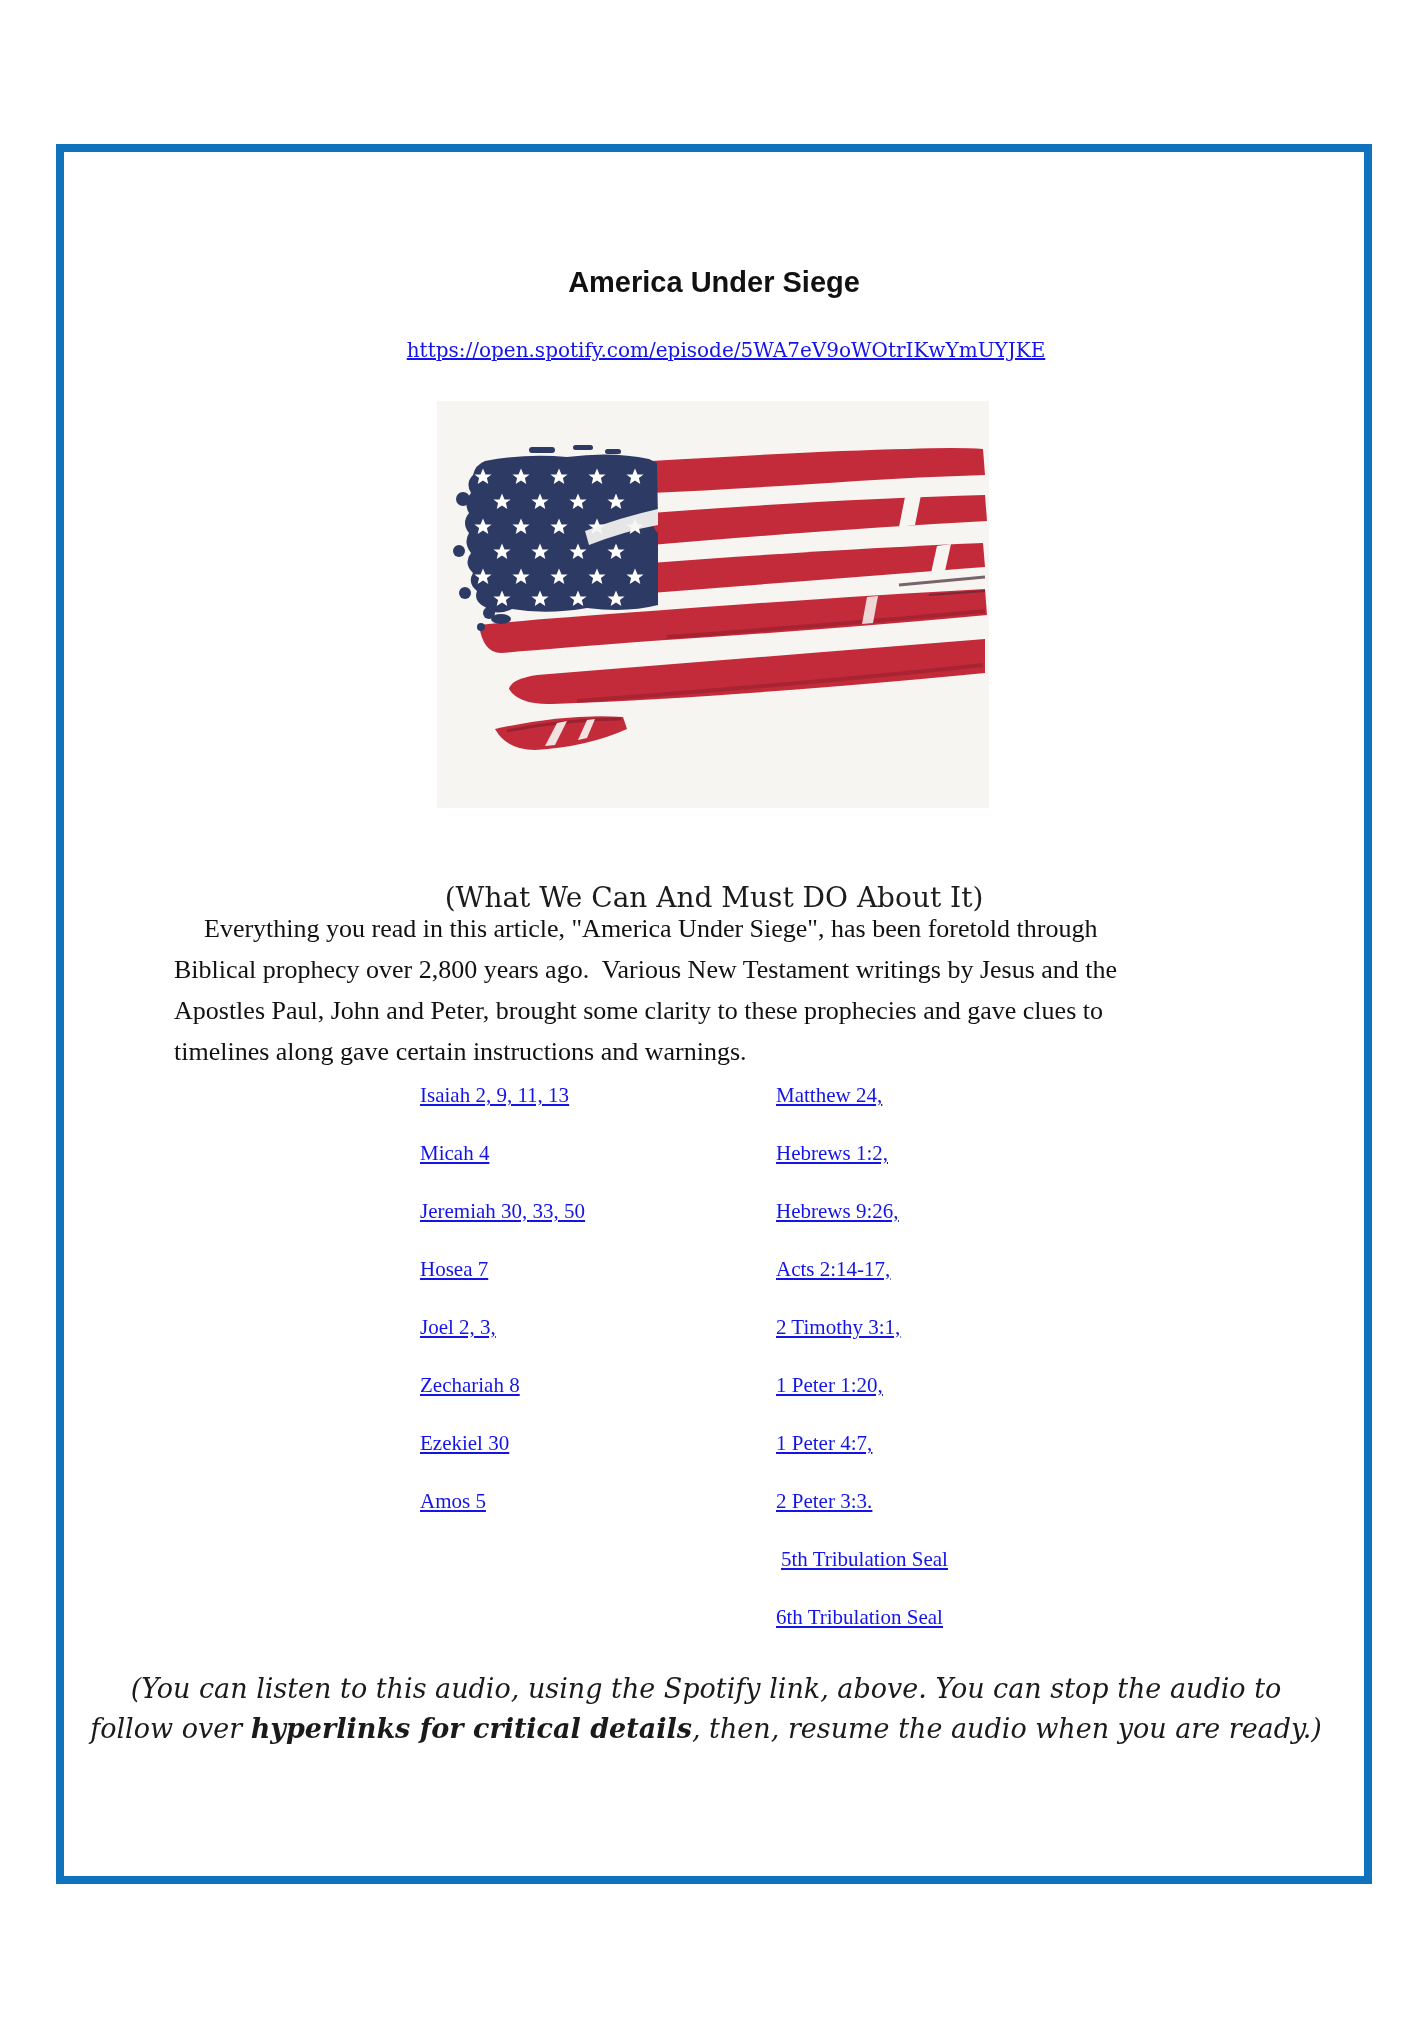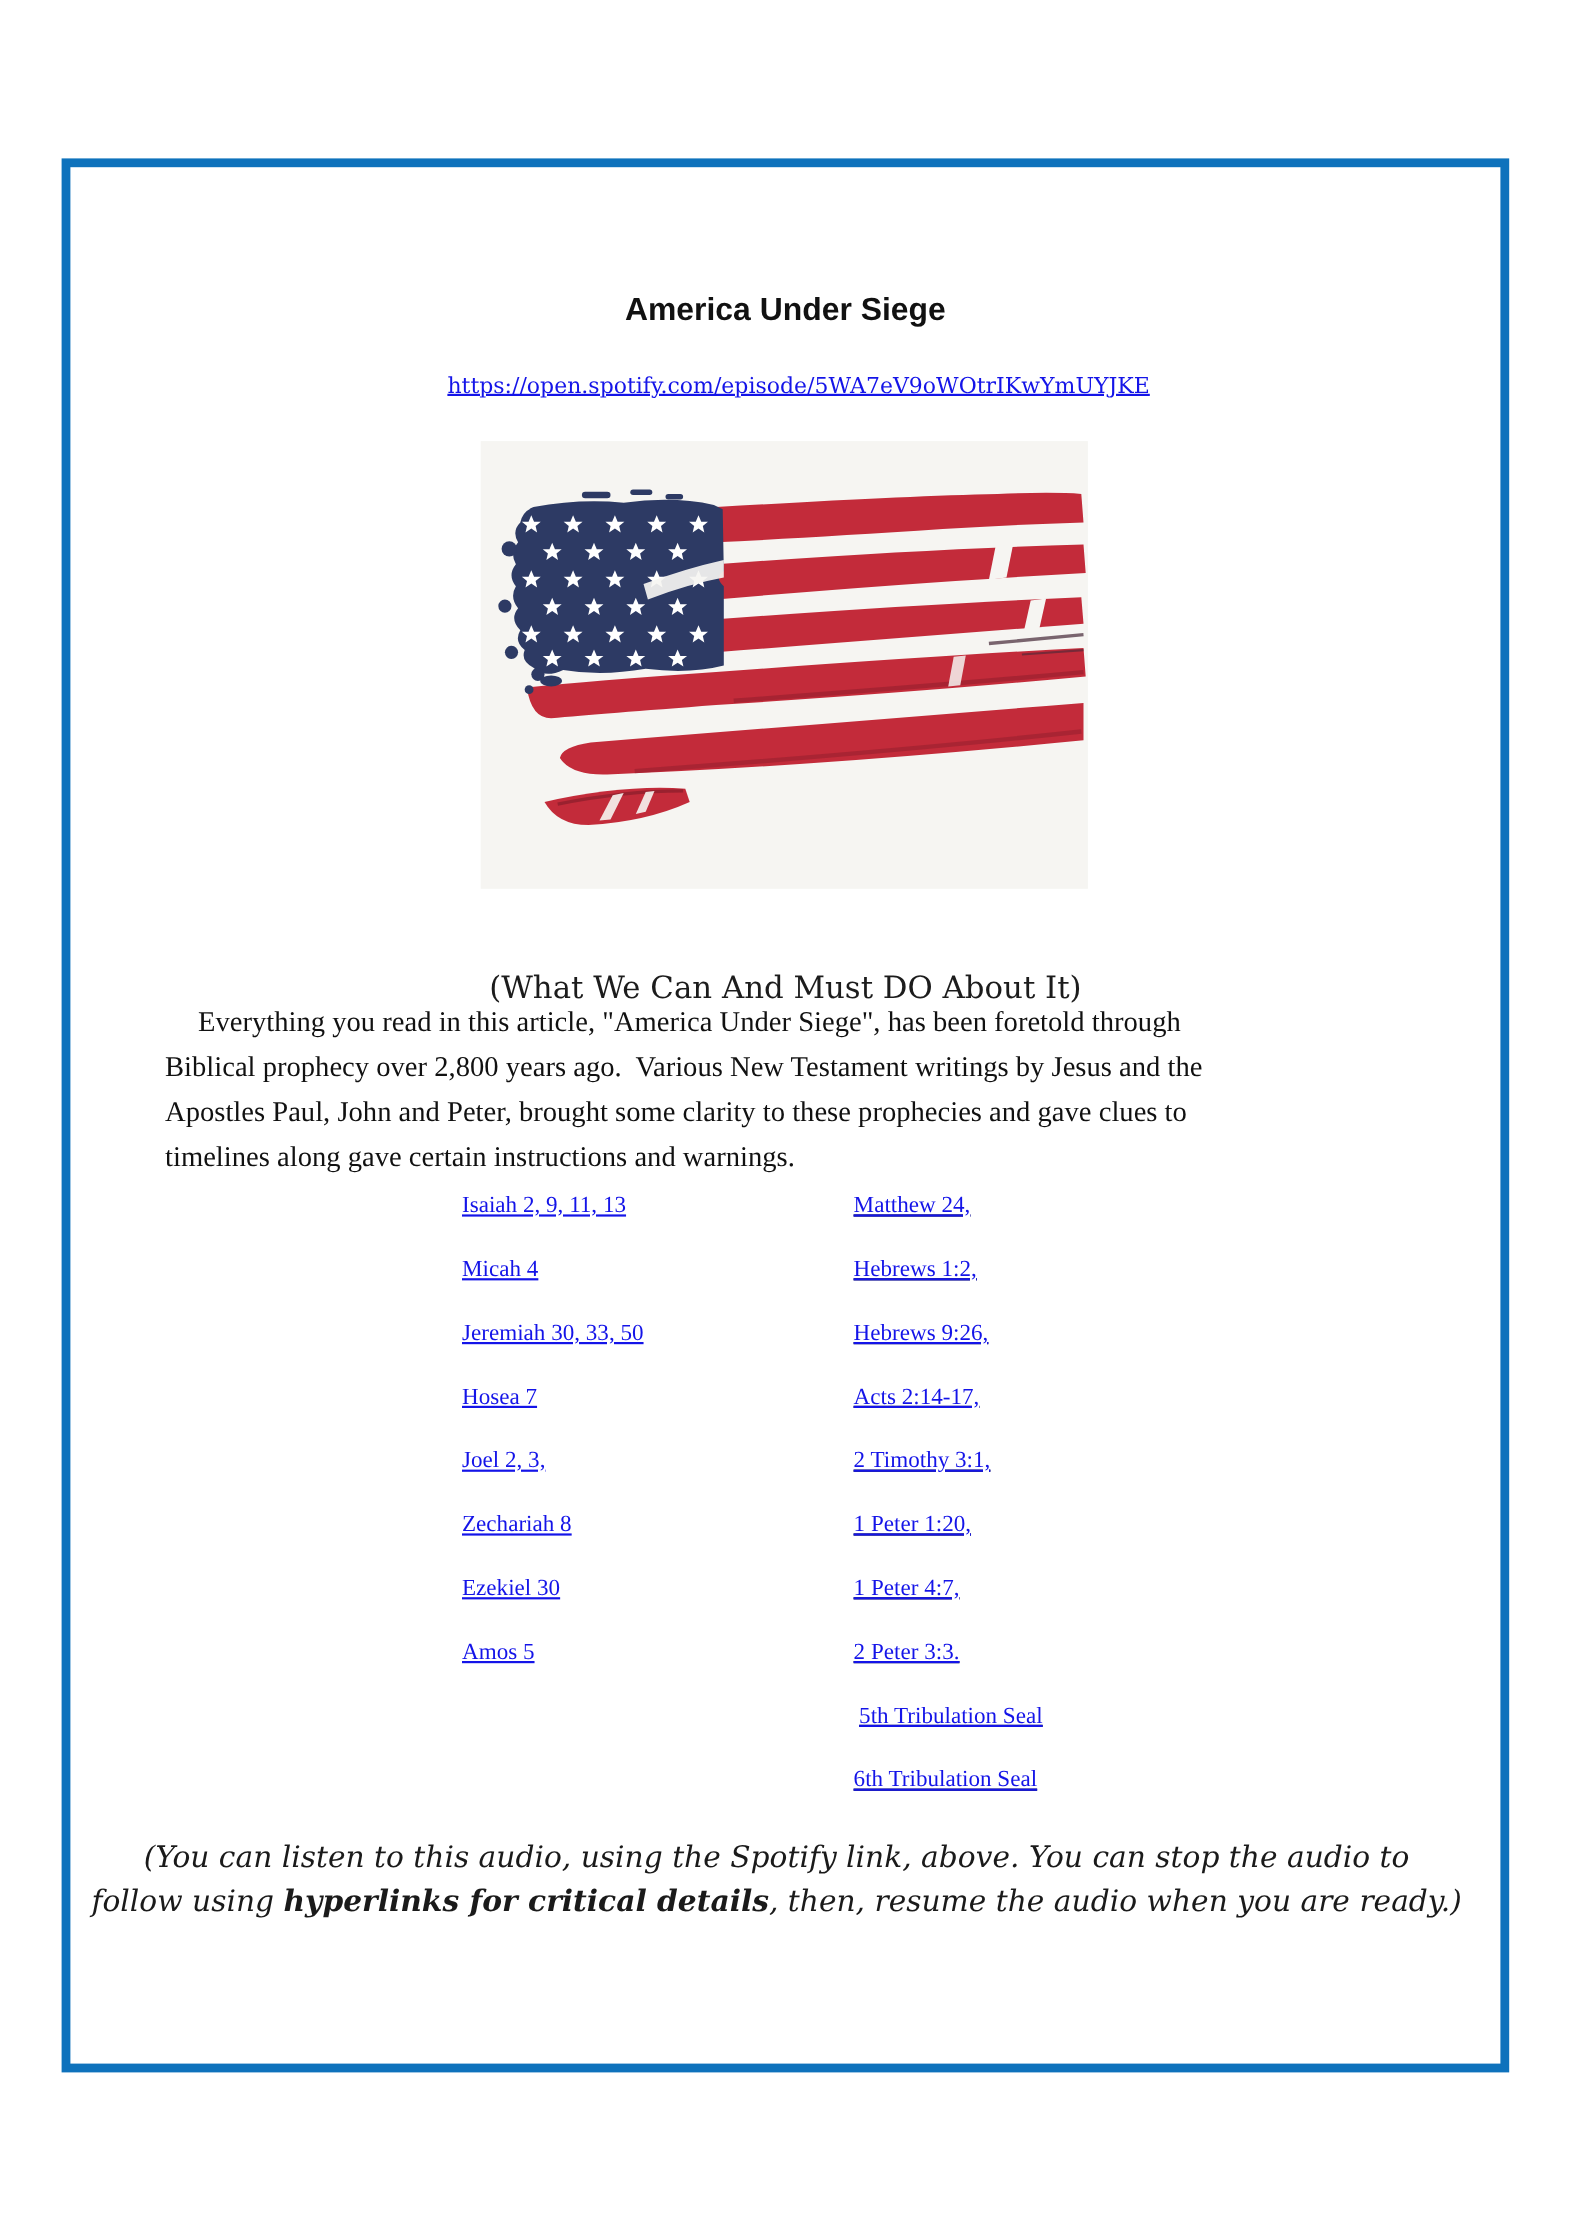--- a/index.html
+++ b/index.html
@@ -56,21 +56,21 @@
     margin-top:28px;
   }
   .intro-paragraph{
     position:absolute;
     left:150px;top:908px;
     width:1120px;
     font-size:26px;
     line-height:41px;
     color:#111111;
   }
-  .intro-paragraph .para-line{white-space:nowrap;}
+  .intro-paragraph .para-line{white-space:nowrap;margin-left:24px;}
   .intro-paragraph .para-line.first{text-indent:30px;}
   .scripture-col{
     position:absolute;
     top:1078px;
     font-size:21px;
   }
   .scripture-col.left{left:420px;}
   .scripture-col.right{left:776px;text-decoration:underline;}
   .scripture-link{
     display:block;
@@ -210,16 +210,16 @@
     <a class="scripture-link">2 Timothy 3:1,</a>
     <a class="scripture-link">1 Peter 1:20,</a>
     <a class="scripture-link">1 Peter 4:7,</a>
     <a class="scripture-link">2 Peter 3:3.</a>
     <a class="scripture-link indent-sm">5th Tribulation Seal</a>
     <a class="scripture-link">6th Tribulation Seal</a>
   </div>
 
   <div class="footer-note">
     <div>(You can listen to this audio, using the Spotify link, above. You can stop the audio to</div>
-    <div><span>follow using </span><b>hyperlinks for critical details</b><span>, then, resume the audio when you are ready.)</span></div>
+    <div><span>follow over </span><b>hyperlinks for critical details</b><span>, then, resume the audio when you are ready.)</span></div>
   </div>
 
 </div>
 
 </body></html>

